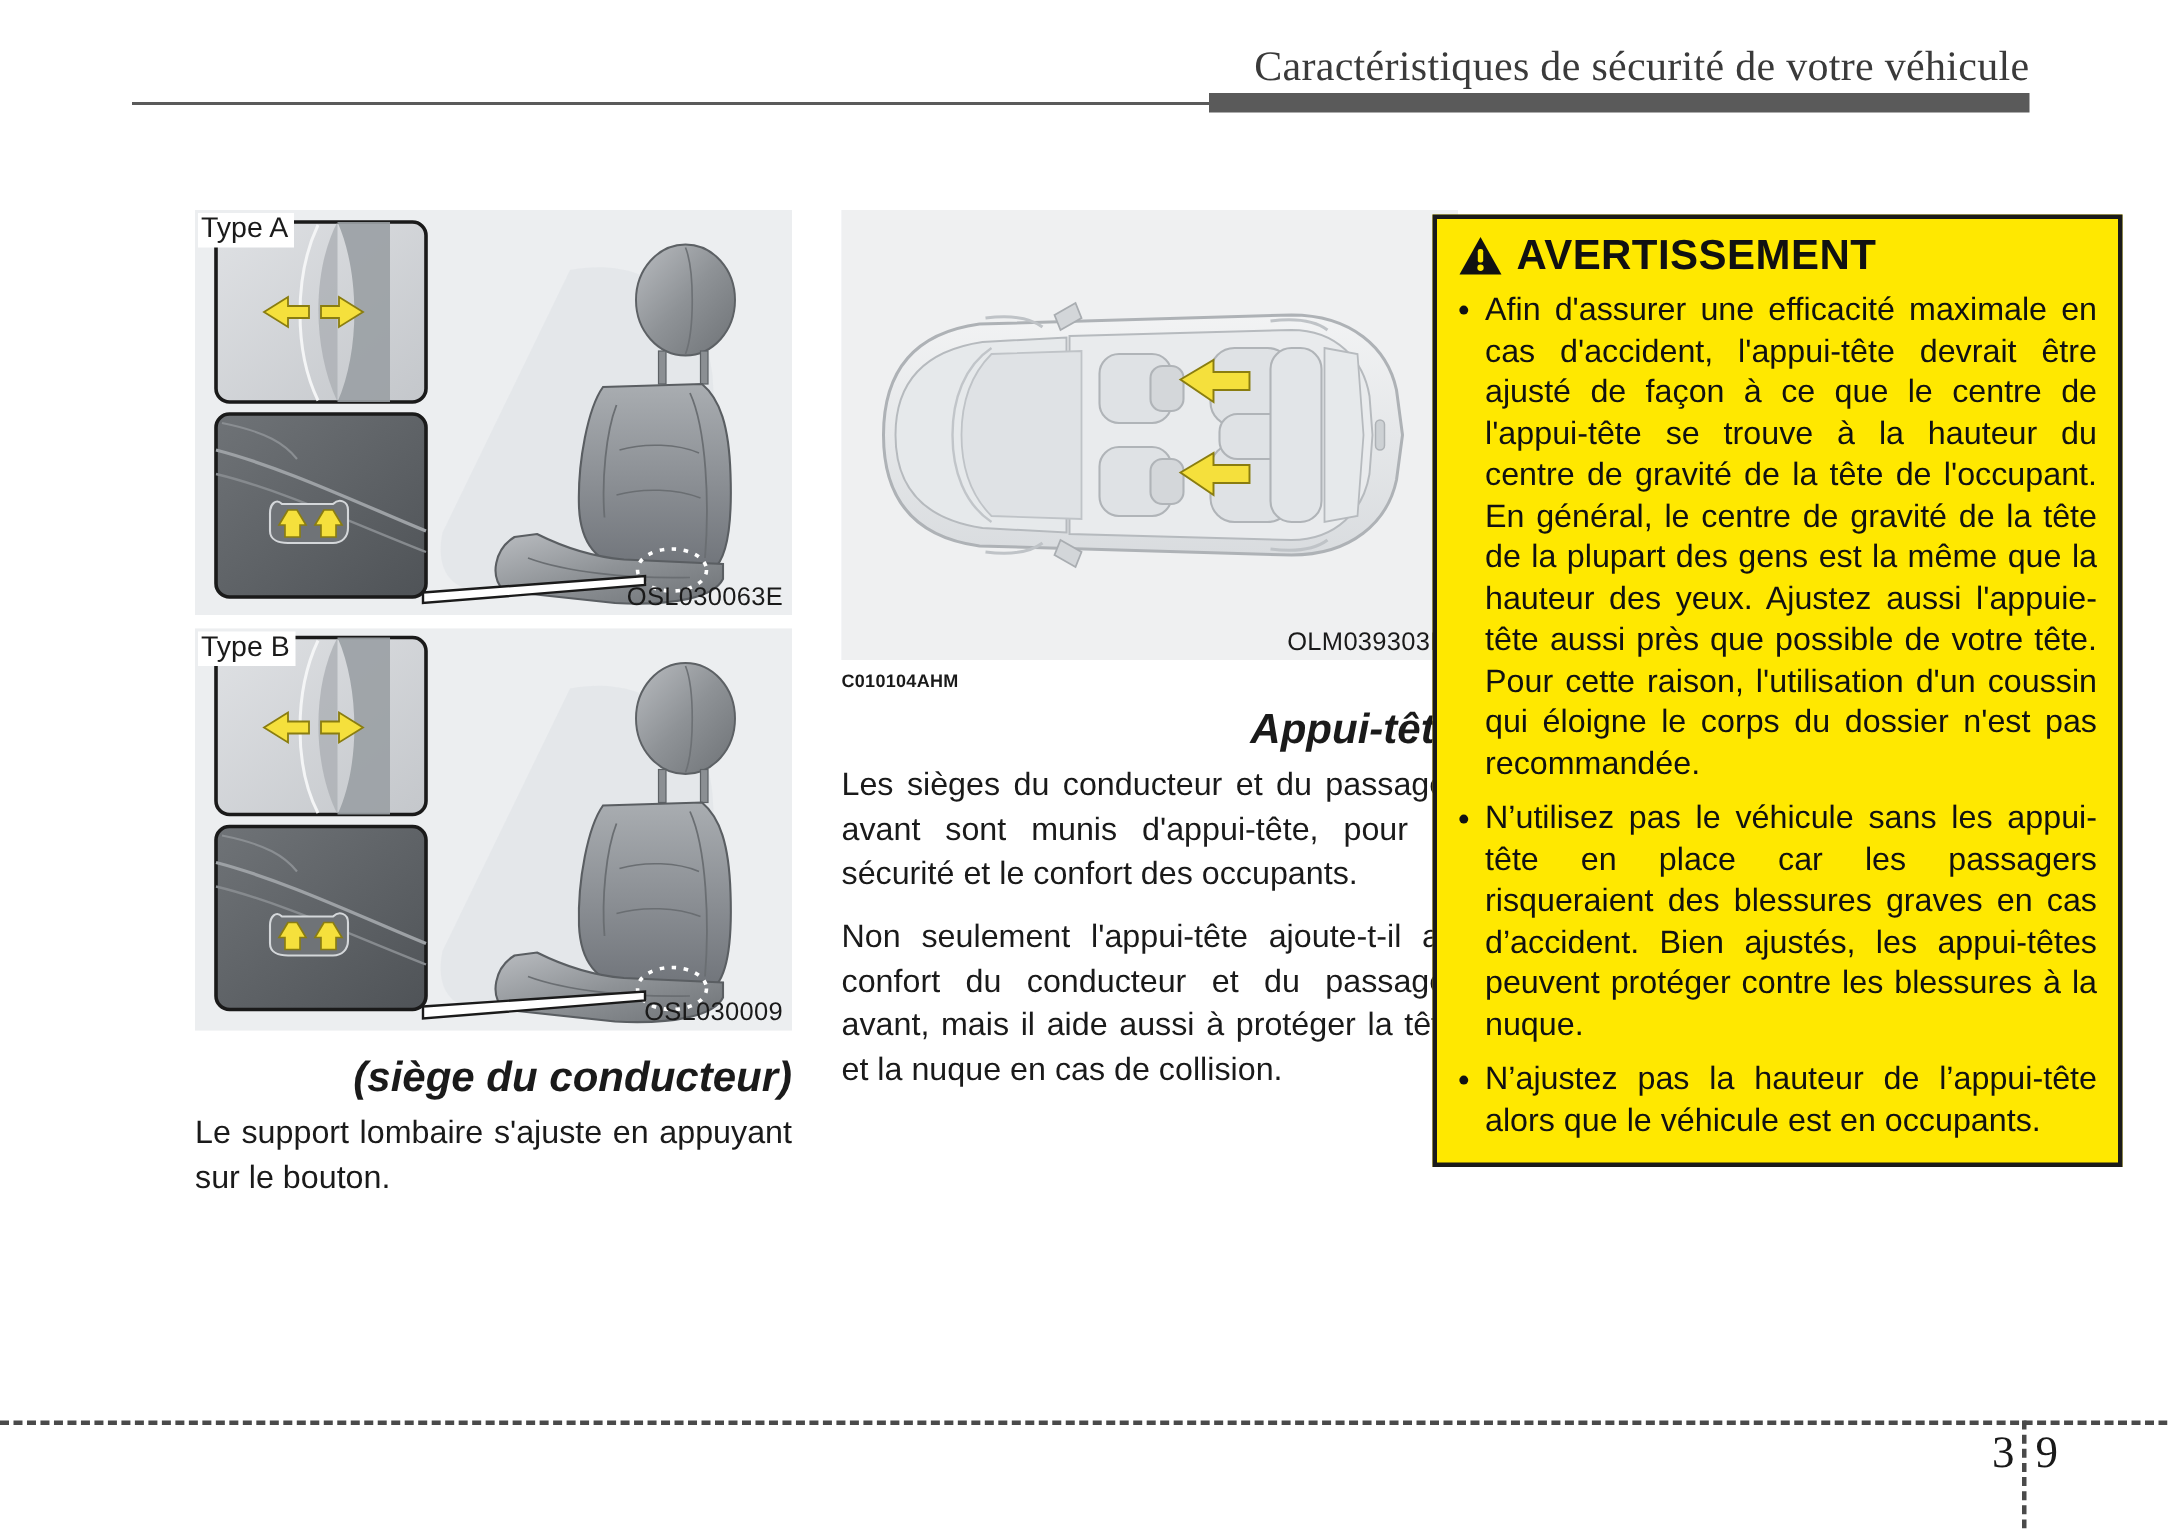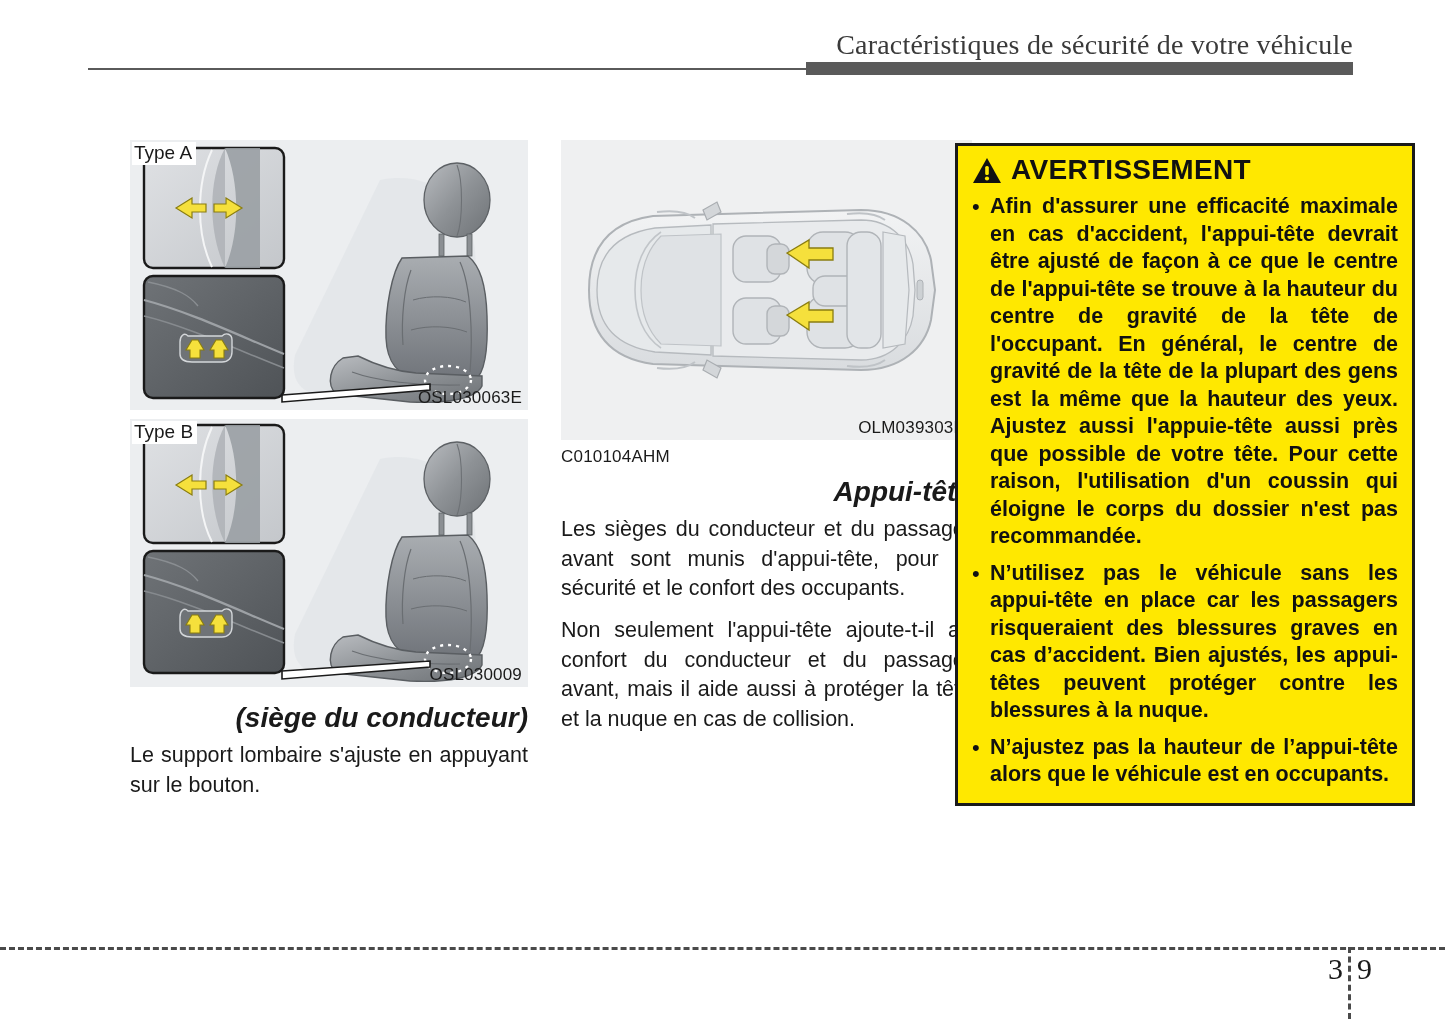--- a/index.html
+++ b/index.html
@@ -73,24 +73,25 @@
   .fig-caption {
     position: absolute;
     right: 6px;
     bottom: 2px;
     font-size: 17px;
     color: #1a1a1a;
     font-family: "Liberation Sans", sans-serif;
     letter-spacing: 0.2px;
   }
   .fig-caption-below {
-    font-size: 17px;
+    font-size: 12px;
     color: #1a1a1a;
     margin: 7px 0 0 0;
     letter-spacing: 0.2px;
+    font-weight: bold;
   }
   .type-label {
     position: absolute;
     left: 2px;
     top: 2px;
     background: #ffffff;
     font-size: 19px;
     color: #1a1a1a;
     padding: 0 4px 1px 2px;
     z-index: 5;
@@ -148,21 +149,21 @@
   .warn-bullet {
     flex: 0 0 auto;
     font-size: 22px;
     line-height: 1.28;
     color: #111;
     width: 18px;
   }
   .warn-text {
     flex: 1 1 auto;
     font-size: 21.5px;
-    font-weight: bold;
+    font-weight: normal;
     color: #111111;
     line-height: 1.28;
     text-align: justify;
     text-align-last: left;
   }
 
   
   #footer-rule {
     position: absolute;
     left: 0;

